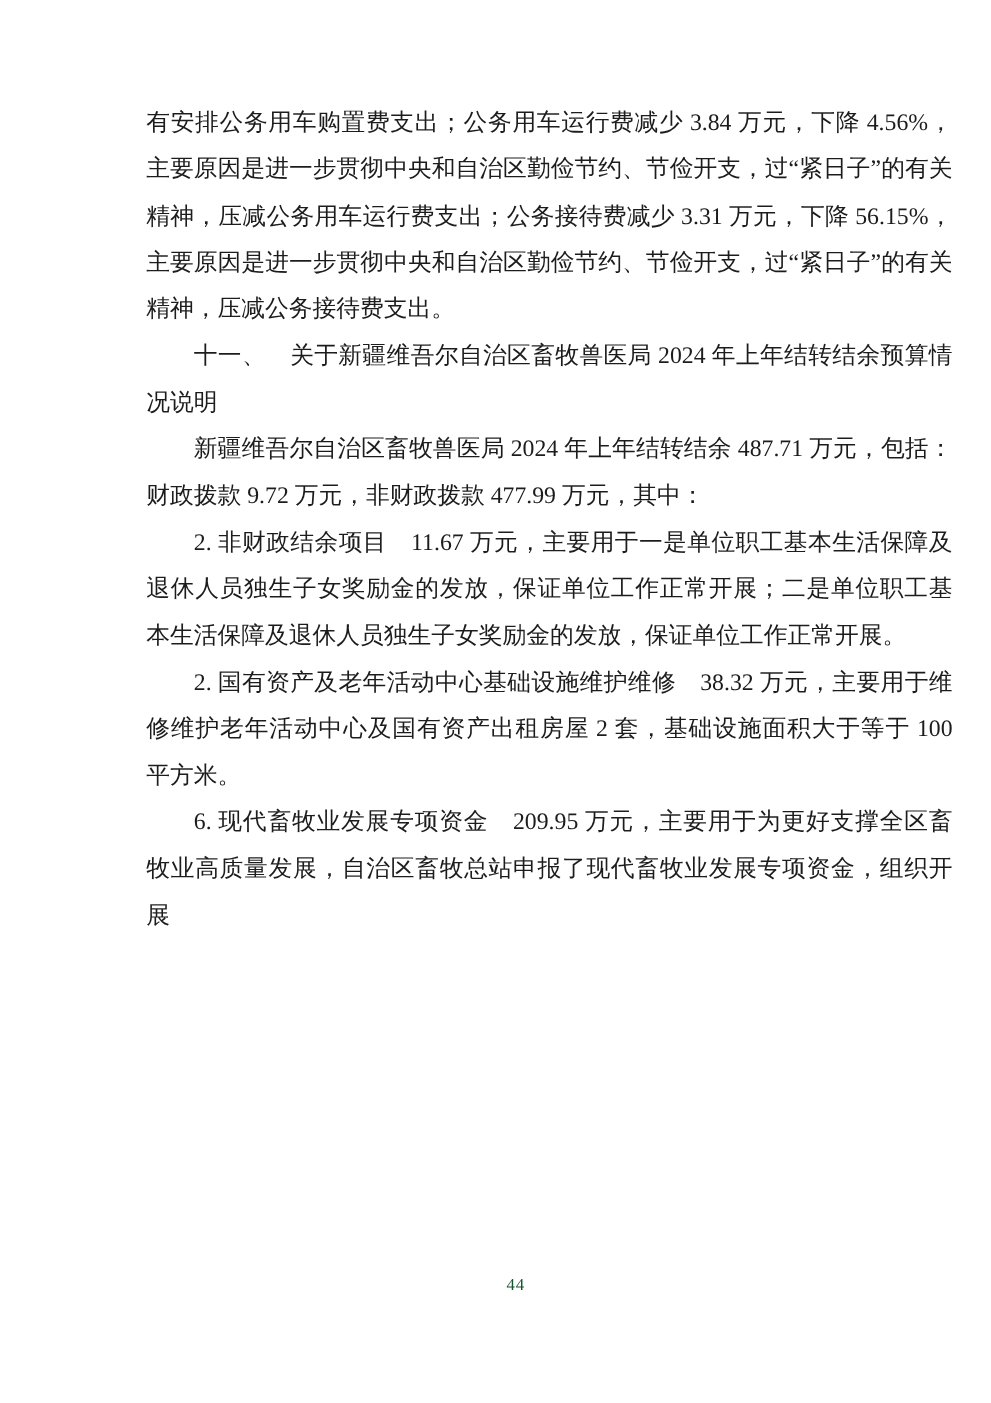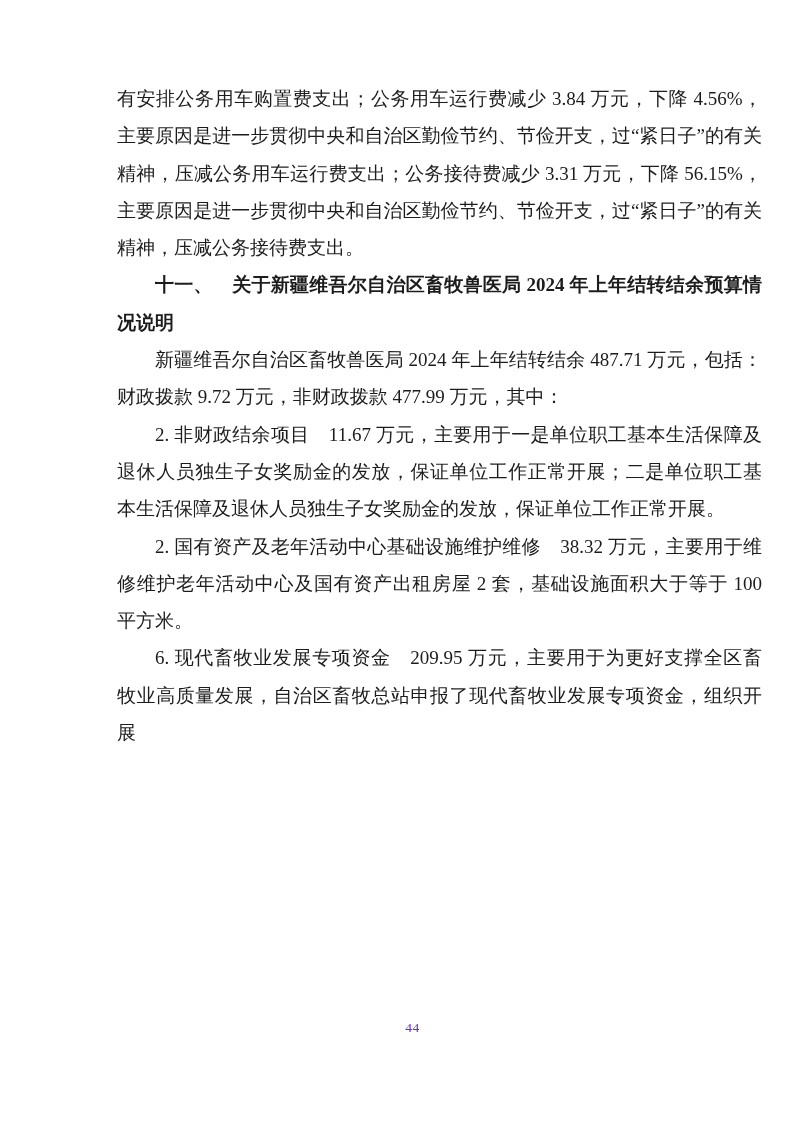--- a/index.html
+++ b/index.html
@@ -36,31 +36,31 @@
   .content p {
     margin: 0;
     padding: 0;
     text-indent: 2em;
     word-break: break-all;
   }
   .content p.no-indent {
     text-indent: 0;
   }
   .content p.heading {
-    font-weight: bold;
+    font-weight: normal;
   }
   .page-number {
     position: absolute;
     left: 0;
     right: 0;
     top: 1020px;
     text-align: center;
     font-size: 13.5px;
     letter-spacing: 0.5px;
-    color: #6d28d9;
+    color: #14532d;
   }
 </style>
 </head>
 <body>
 
 <div class="page">
   <div class="content">
     <p class="no-indent">有安排公务用车购置费支出；公务用车运行费减少 3.84 万元，下降 4.56%，主要原因是进一步贯彻中央和自治区勤俭节约、节俭开支，过“紧日子”的有关精神，压减公务用车运行费支出；公务接待费减少 3.31 万元，下降 56.15%，主要原因是进一步贯彻中央和自治区勤俭节约、节俭开支，过“紧日子”的有关精神，压减公务接待费支出。</p>
     <p class="heading">十一、　关于新疆维吾尔自治区畜牧兽医局 2024 年上年结转结余预算情况说明</p>
     <p>新疆维吾尔自治区畜牧兽医局 2024 年上年结转结余 487.71 万元，包括：财政拨款 9.72 万元，非财政拨款 477.99 万元，其中：</p>

